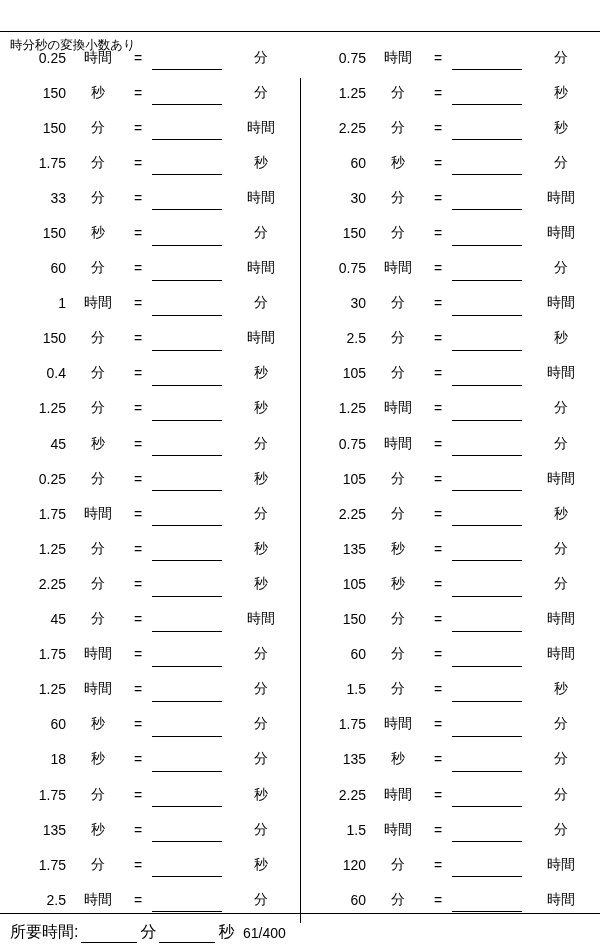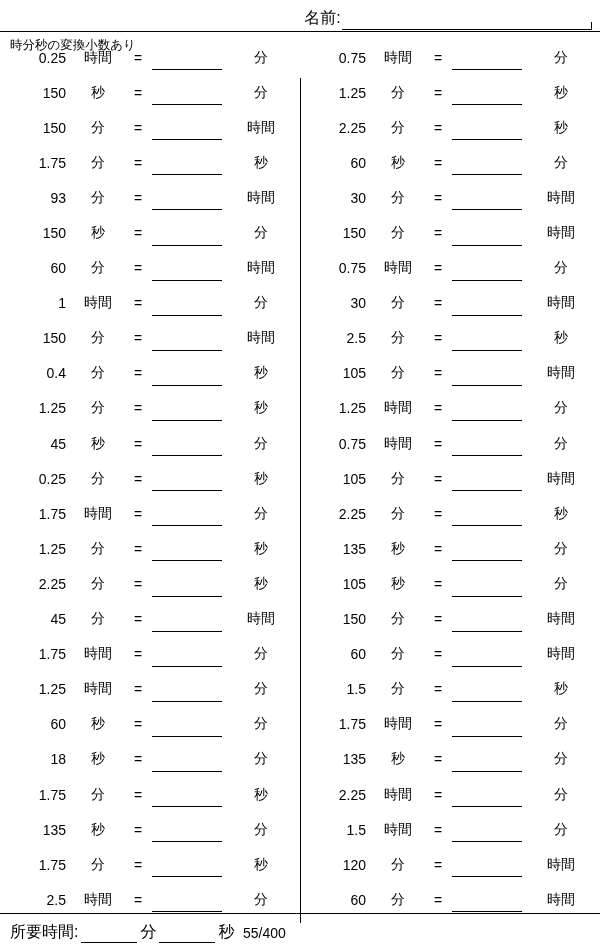--- a/index.html
+++ b/index.html
@@ -179,25 +179,20 @@
     font-size: 12px;
   }
 </style>
 </head>
 <body>
 
 <div class="page">
 
   <div class="header">
     <div class="header-title">時分秒の変換小数あり</div>
-    <div class="name-block">
-      <span class="name-label">名前:</span>
-      <span class="name-line"></span>
-      <span class="name-tick"></span>
-    </div>
     <div class="header-rule"></div>
   </div>
 
   <div class="columns">
     <div class="col" id="col0">
         <div class="row">
           <span class="cell-num">0.25</span>
           <span class="cell-unit">時間</span>
           <span class="cell-eq">=</span>
           <span class="cell-blank">
@@ -226,21 +221,21 @@
         <div class="row">
           <span class="cell-num">1.75</span>
           <span class="cell-unit">分</span>
           <span class="cell-eq">=</span>
           <span class="cell-blank">
             <span class="blank-line"></span>
           </span>
           <span class="cell-ansunit">秒</span>
         </div>
         <div class="row">
-          <span class="cell-num">93</span>
+          <span class="cell-num">33</span>
           <span class="cell-unit">分</span>
           <span class="cell-eq">=</span>
           <span class="cell-blank">
             <span class="blank-line"></span>
           </span>
           <span class="cell-ansunit">時間</span>
         </div>
         <div class="row">
           <span class="cell-num">150</span>
           <span class="cell-unit">秒</span>
@@ -654,16 +649,16 @@
 
   <div class="footer-rule"></div>
   <div class="footer">
     <div class="footer-left">
       <span>所要時間:</span>
       <span class="time-line"></span>
       <span>分</span>
       <span class="time-line"></span>
       <span>秒</span>
     </div>
-    <div class="footer-page">55/400</div>
+    <div class="footer-page">61/400</div>
   </div>
 
 </div>
 
 </body></html>

